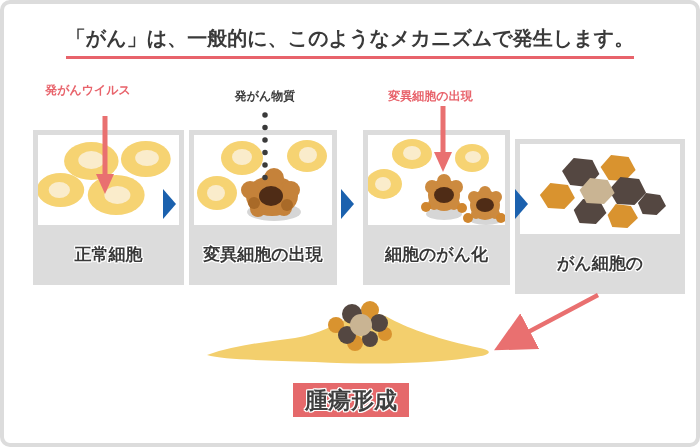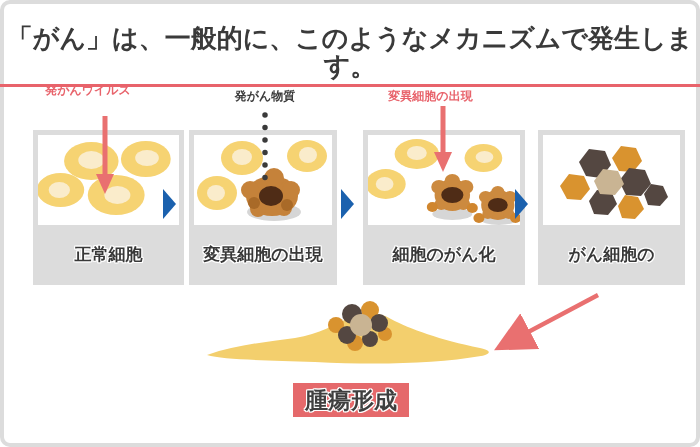--- a/index.html
+++ b/index.html
@@ -1,19 +1,19 @@
 <!DOCTYPE html>
 <html><head>
 <meta charset="utf-8">
 <style>
   html,body{margin:0;padding:0;background:#fff;}
   body{width:700px;height:447px;position:relative;font-family:"Liberation Sans","DejaVu Sans",sans-serif;overflow:hidden;}
   .card{position:absolute;inset:0;border:4px solid #dcdcdc;border-radius:10px;background:#fff;box-sizing:border-box;}
   .title-wrap{position:absolute;top:24px;left:0;right:0;text-align:center;}
-  .title-wrap span{display:inline-block;font-size:26px;font-weight:bold;color:#3a3a3a;letter-spacing:0px;line-height:28px;padding-bottom:4px;border-bottom:3px solid #e8636b;}
+  .title-wrap span{display:inline-block;font-size:20px;font-weight:bold;color:#3a3a3a;letter-spacing:0px;line-height:28px;padding-bottom:4px;border-bottom:3px solid #e8636b;}
   .panel{position:absolute;top:130px;height:155px;background:#dcdcdc;}
   .panel .inner{position:absolute;top:5px;left:5px;right:5px;height:90px;background:#fff;}
   .panel .inner svg{display:block;width:100%;height:100%;}
   .caption{position:absolute;top:95px;left:0;right:0;bottom:0;display:flex;flex-direction:column;justify-content:center;align-items:center;font-size:17px;font-weight:bold;color:#383838;line-height:24px;
     text-shadow:-1px -1px 0 #fff,1px -1px 0 #fff,-1px 1px 0 #fff,1px 1px 0 #fff,-1px 0 0 #fff,1px 0 0 #fff,0 -1px 0 #fff,0 1px 0 #fff;}
   .annotation{position:absolute;text-align:center;font-size:12px;font-weight:bold;line-height:17px;}
   .annotation.red{color:#e8636b;}
   .annotation.dark{color:#3a3a3a;}
   .abs{position:absolute;}
   .blue-arrow{position:absolute;width:0;height:0;border-top:15px solid transparent;border-bottom:15px solid transparent;border-left:13px solid #1b61ae;}
@@ -69,21 +69,21 @@
       <circle cx="60" cy="68" r="6" fill="#a96a28"></circle>
         <circle cx="93" cy="70" r="6" fill="#a96a28"></circle>
       <ellipse cx="77" cy="61" rx="12" ry="10" fill="#4f2c16"></ellipse>
     </svg>
   </div>
   <div class="caption">
     <span>変異細胞の出現</span>
   </div>
 </div>
 
-<div class="panel" style="left:363px;width:162px;text-decoration:underline;">
+<div class="panel" style="left:363px;width:147px;text-decoration:underline;">
   <div class="inner">
     <svg viewBox="0 0 137 90" preserveAspectRatio="none">
       <ellipse cx="44" cy="19" rx="20" ry="15" fill="#f6d372"></ellipse>
         <ellipse cx="44" cy="18" rx="9" ry="7" fill="#faeccb"></ellipse>
       <ellipse cx="104" cy="23" rx="17" ry="14" fill="#f6d372"></ellipse>
         <ellipse cx="105" cy="22" rx="8" ry="6" fill="#faeccb"></ellipse>
       <ellipse cx="16" cy="49" rx="18" ry="15" fill="#f6d372"></ellipse>
         <ellipse cx="15" cy="49" rx="8" ry="7" fill="#faeccb"></ellipse>
       <ellipse cx="76" cy="79" rx="18" ry="6" fill="#d6d6d6"></ellipse>
       <ellipse cx="118" cy="84" rx="17" ry="6" fill="#d6d6d6"></ellipse>
@@ -107,21 +107,21 @@
         <circle cx="133" cy="83" r="5" fill="#d0862e"></circle>
       <ellipse cx="76" cy="60" rx="10" ry="8" fill="#4f2c16"></ellipse>
       <ellipse cx="117" cy="70" rx="9" ry="7" fill="#4f2c16"></ellipse>
     </svg>
   </div>
   <div class="caption">
     <span>細胞のがん化</span>
   </div>
 </div>
 
-<div class="panel" style="left:538px;width:147px;">
+<div class="panel" style="left:515px;width:170px;margin-top:9px;">
   <div class="inner">
     <svg viewBox="0 0 137 90" preserveAspectRatio="none">
       <polygon points="47,54 38,65 24,64 17,51 26,39 41,41" fill="#d9932f"></polygon>
       <polygon points="68,30 58,43 43,41 36,27 46,14 62,16" fill="#544741"></polygon>
       <polygon points="99,26 90,37 76,36 69,23 78,11 93,13" fill="#d9932f"></polygon>
       <polygon points="125,62 117,71 105,70 101,59 108,49 120,51" fill="#544741"></polygon>
       <polygon points="108,49 98,61 83,60 76,46 86,33 102,35" fill="#544741"></polygon>
       <polygon points="74,69 65,80 51,79 46,66 54,55 68,56" fill="#544741"></polygon>
       <polygon points="101,74 92,84 79,83 75,71 82,60 95,62" fill="#d9932f"></polygon>
       <polygon points="81,49 72,60 57,59 51,46 60,34 75,36" fill="#c9b493"></polygon>

